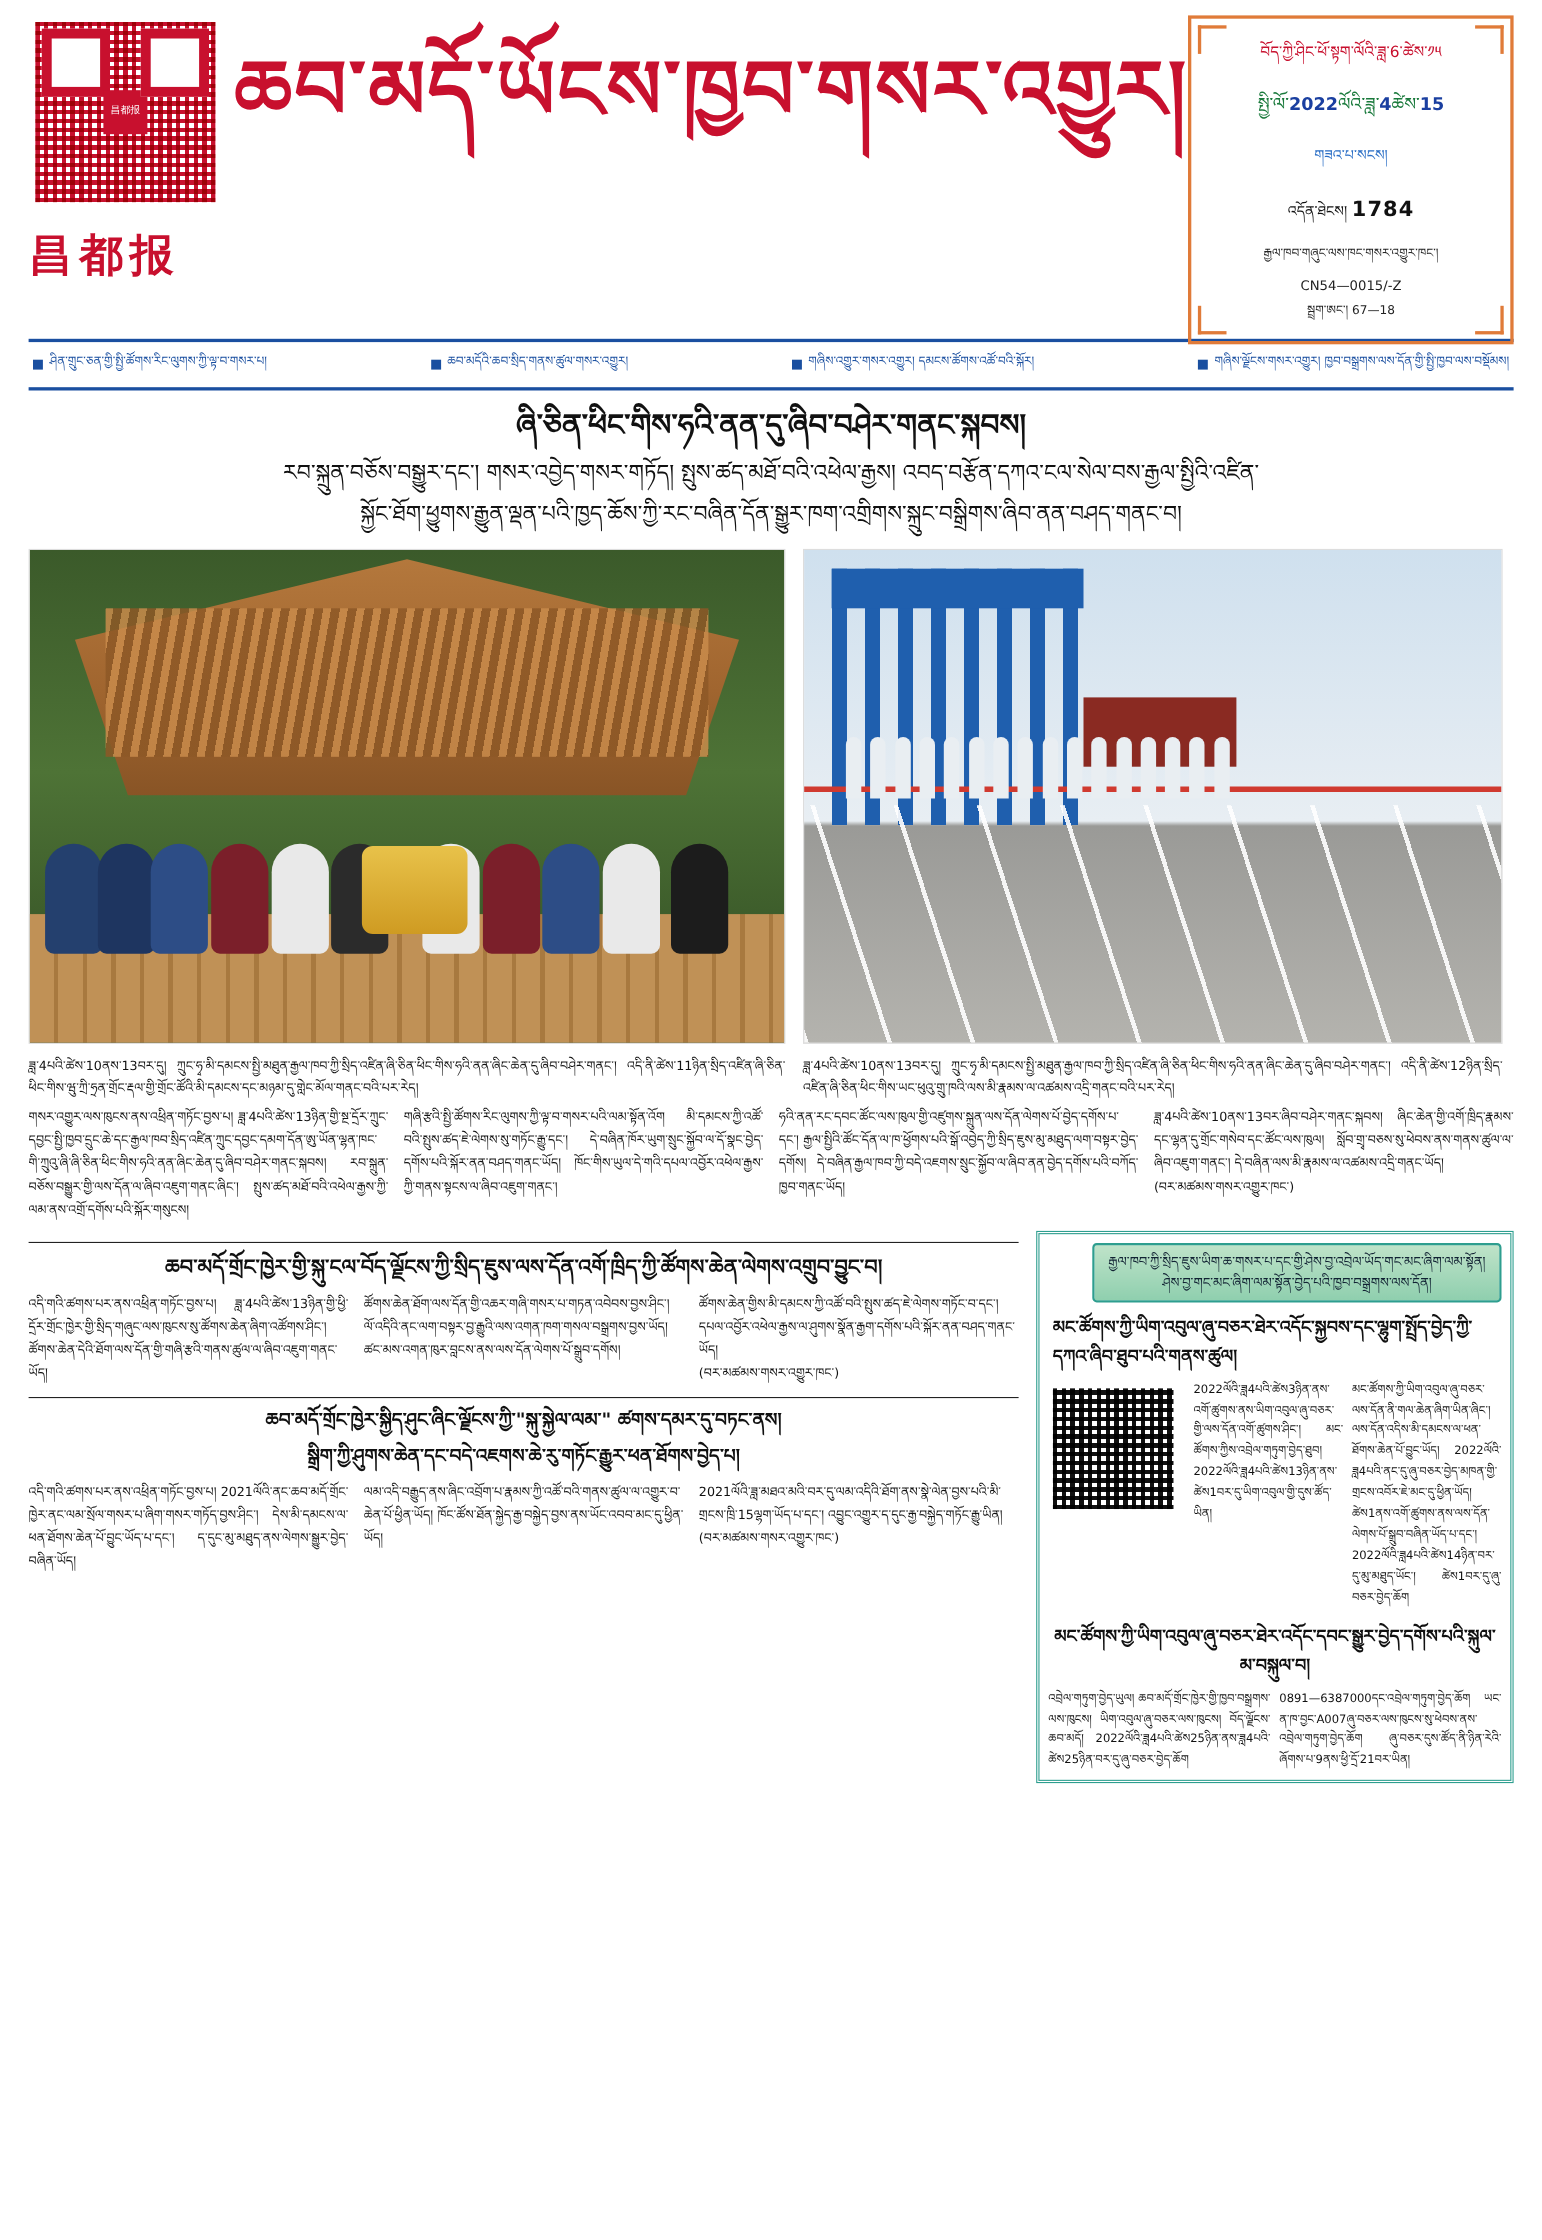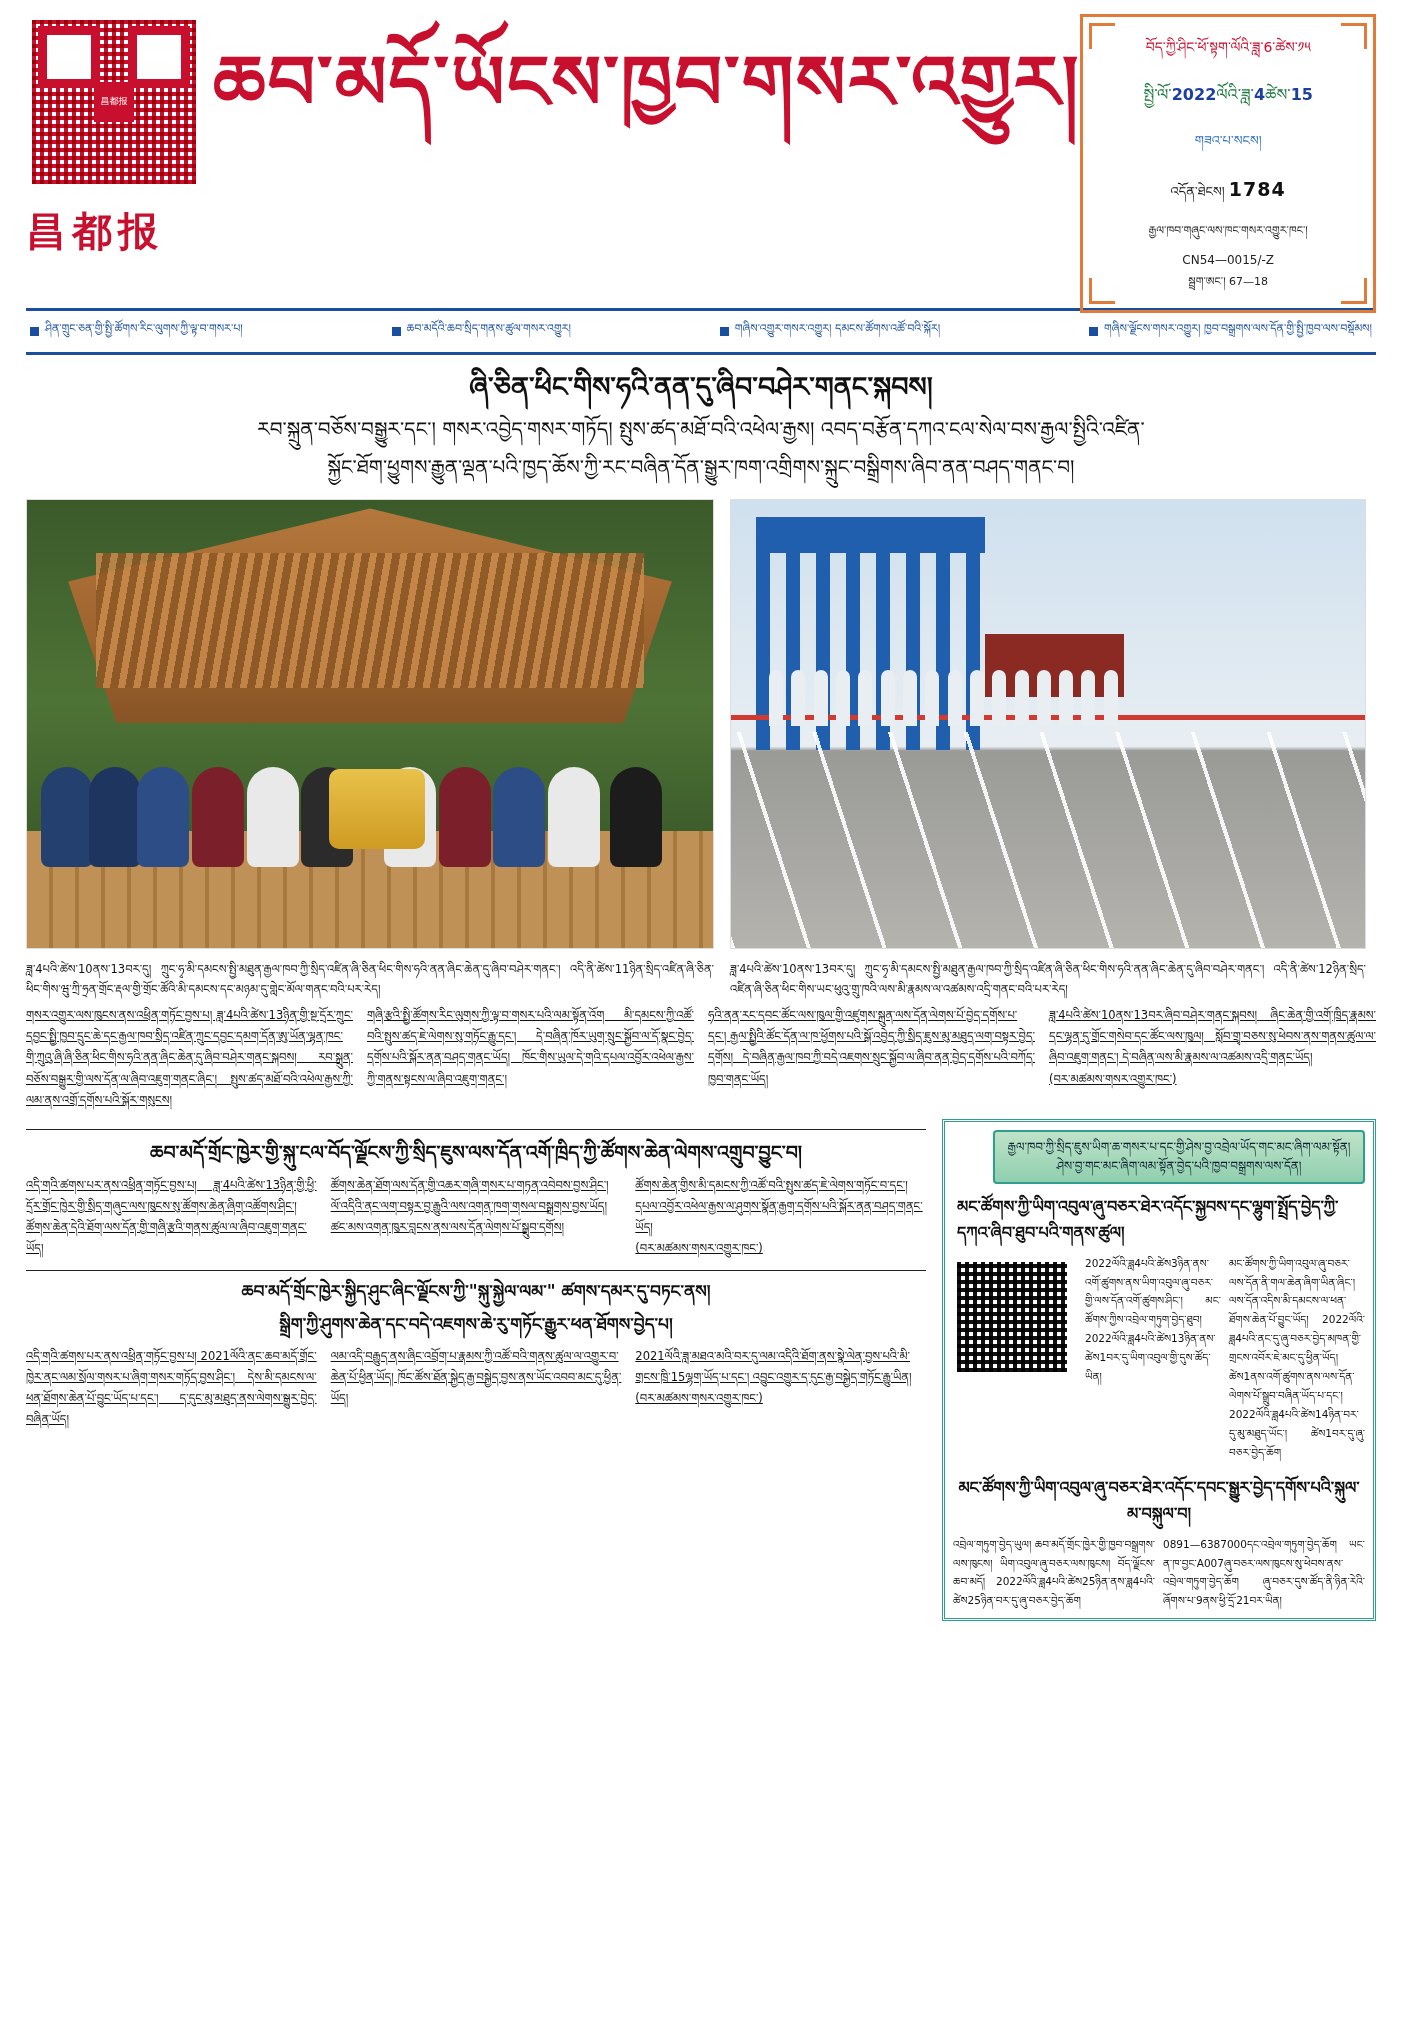--- a/index.html
+++ b/index.html
@@ -123,21 +123,21 @@
   .p2-row i { position:absolute; top:0; width:14px; height:56px; background:#2b3a55; border-radius:7px 7px 0 0;}
   .p2-row.white i { background:#e9eef2; }
 
   
   .caption-row { display:flex; gap:16px; margin-bottom:6px; }
   .caption { font-size:11.5px; line-height:1.75; text-align:justify; }
   .caption.left { width:688px; }
   .caption.right { width:636px; }
 
   .cols4 { display:flex; gap:14px; }
-  .col { font-size:11.5px; line-height:1.85; text-align:justify;text-decoration:underline; }
+  .col { font-size:11.5px; line-height:1.85; text-align:justify; }
   .col.w4 { width:calc((1350px - 42px)/4); }
   .sign { text-align:left; font-size:11.5px; }
 
   hr.rule { border:0; border-top:1px solid #222; margin:10px 0 8px; }
 
   
   .lower { display:flex; gap:16px; margin-top:8px; }
   .lower-left { width:900px; }
   .lower-right { width:434px; border:3px double #2e9e8f; padding:8px; position:relative; }
 

